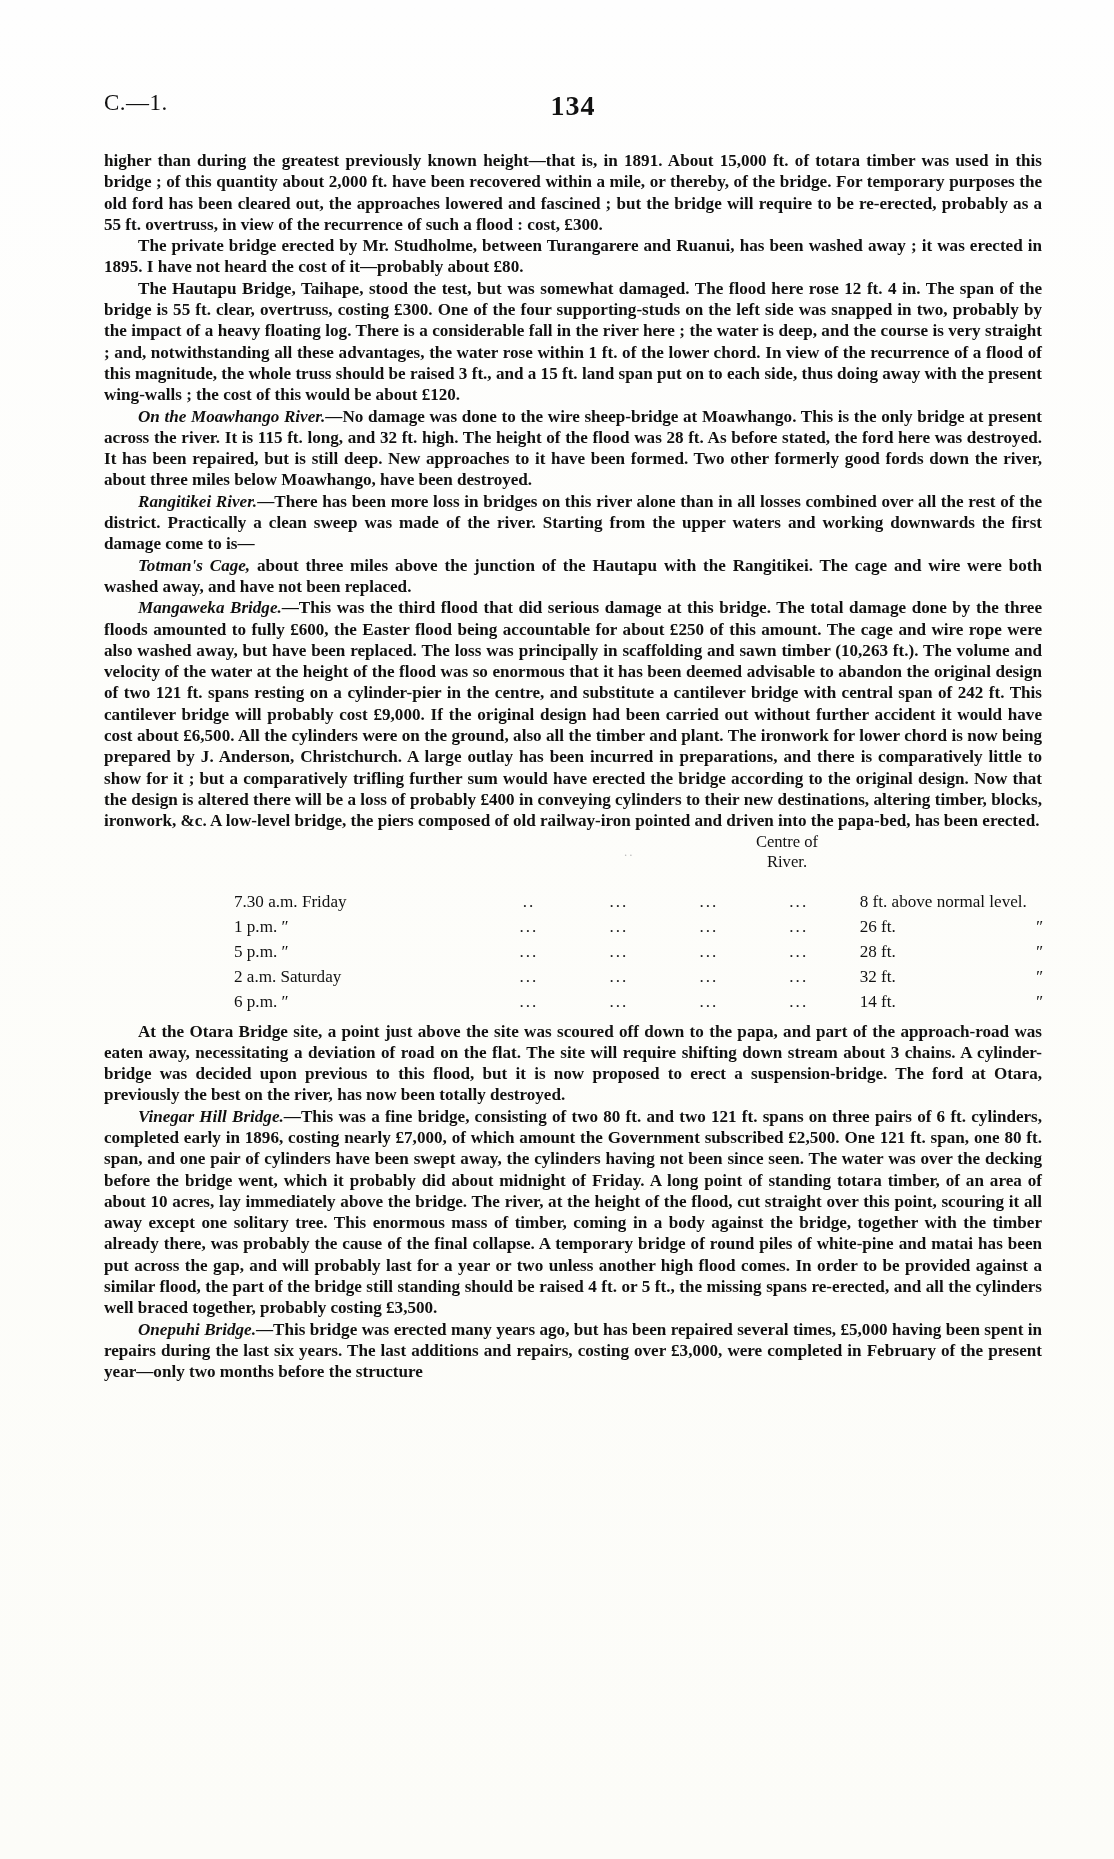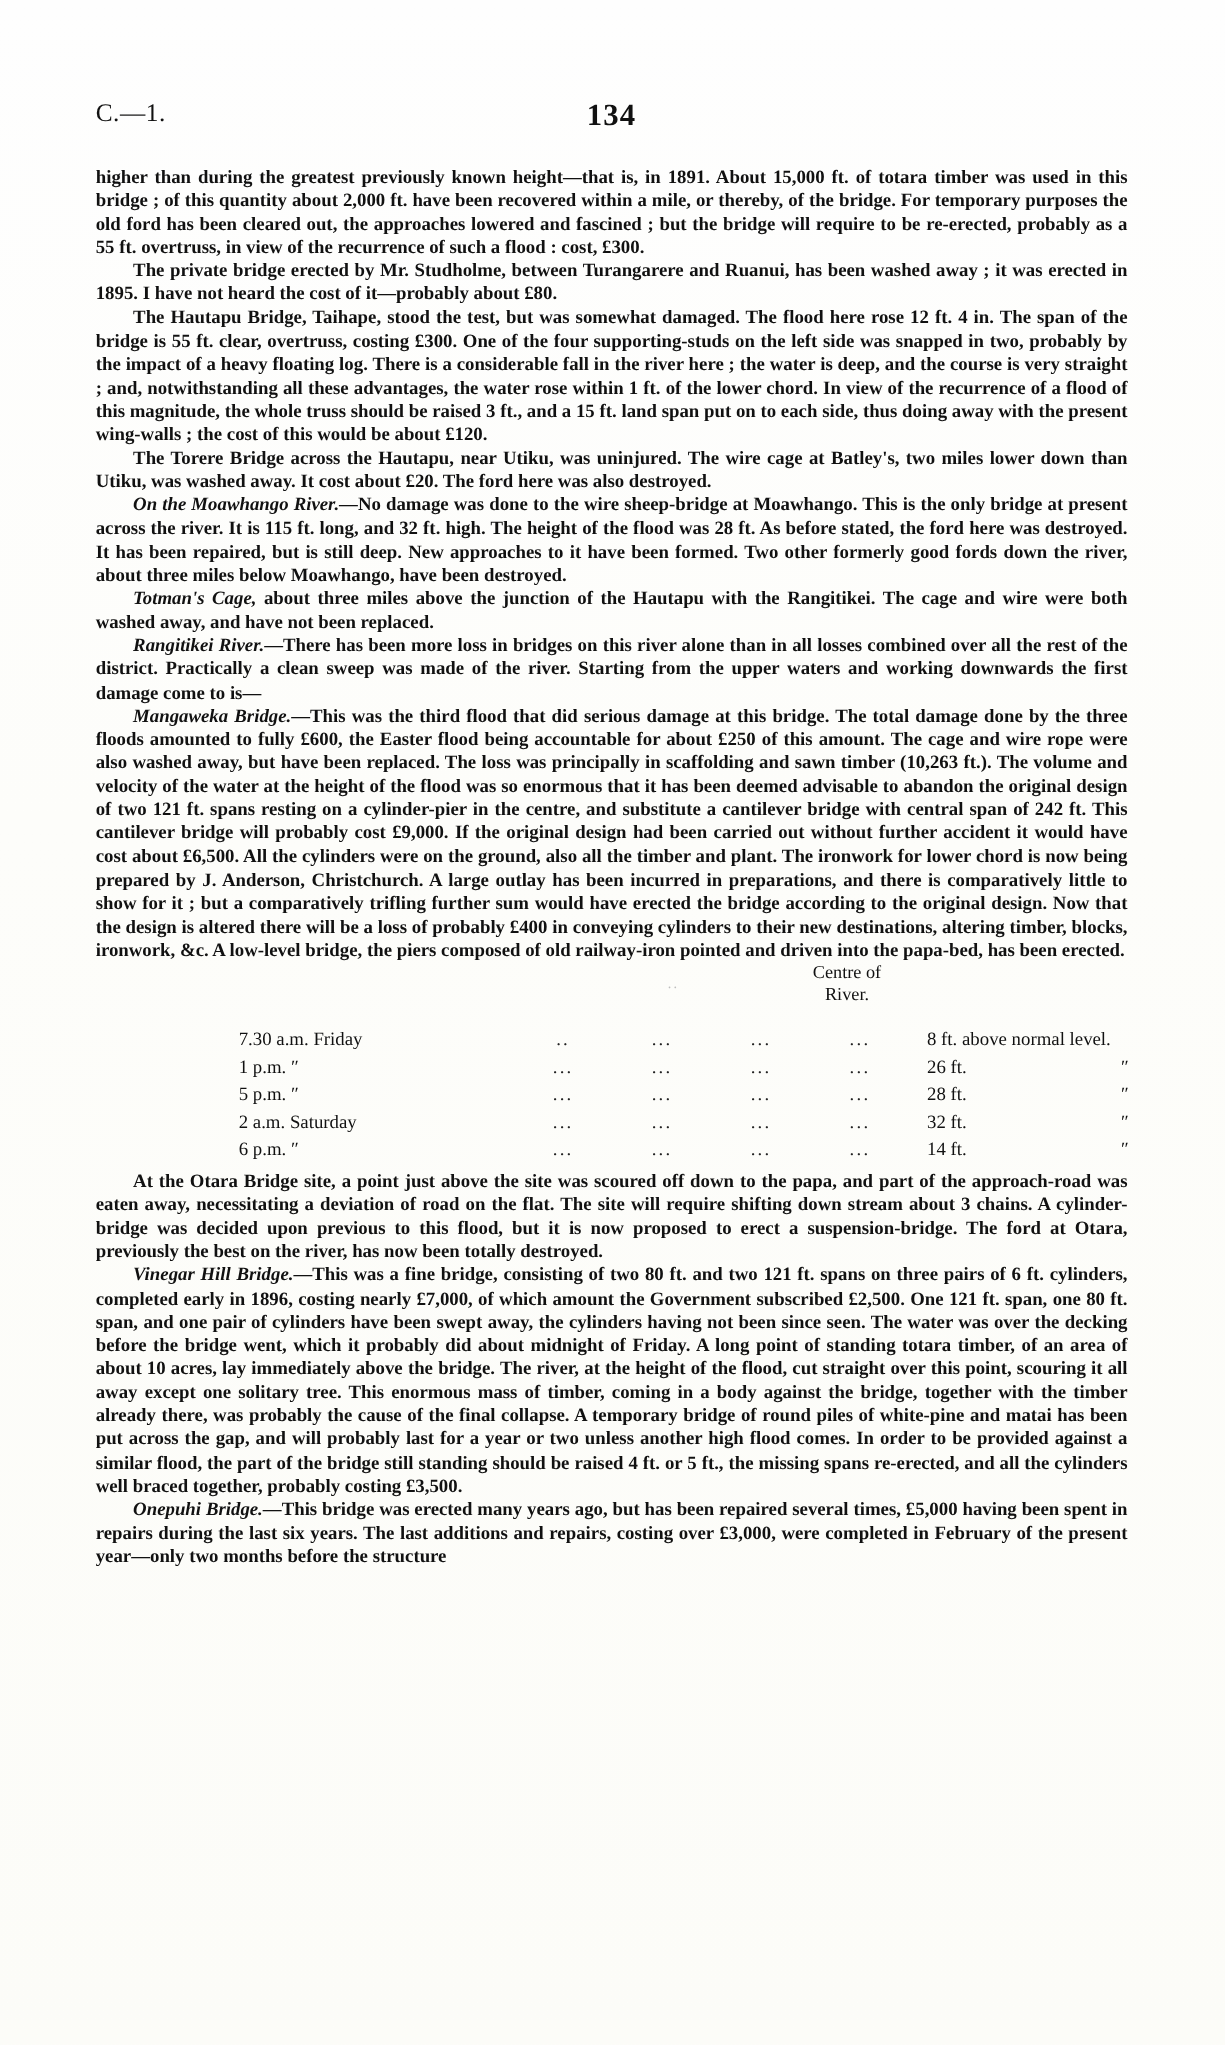--- a/index.html
+++ b/index.html
@@ -23,21 +23,21 @@
     overflow: hidden;
   }
   .scan-tint {
     position: absolute;
     inset: 0;
     background: linear-gradient(180deg,#fefefe 0%, #fdfdfa 40%, #fcfcf8 100%);
     pointer-events: none;
   }
   .content {
     position: absolute;
-    left: 87px;
+    left: 104px;
     top: 90px;
     width: 938px;
   }
   .header-row {
     display: flex;
     align-items: baseline;
     position: relative;
     height: 34px;
     margin-bottom: 26px;
   }
@@ -131,27 +131,26 @@
   <div class="content">
 
     <div class="header-row">
       <div class="doc-id">C.—1.</div>
       <div class="page-no">134</div>
     </div>
 
     <p>higher than during the greatest previously known height—that is, in 1891. About 15,000 ft. of totara timber was used in this bridge ; of this quantity about 2,000 ft. have been recovered within a mile, or thereby, of the bridge. For temporary purposes the old ford has been cleared out, the approaches lowered and fascined ; but the bridge will require to be re-erected, probably as a 55 ft. overtruss, in view of the recurrence of such a flood : cost, £300.</p>
     <p class="ind">The private bridge erected by Mr. Studholme, between Turangarere and Ruanui, has been washed away ; it was erected in 1895. I have not heard the cost of it—probably about £80.</p>
     <p class="ind">The Hautapu Bridge, Taihape, stood the test, but was somewhat damaged. The flood here rose 12 ft. 4 in. The span of the bridge is 55 ft. clear, overtruss, costing £300. One of the four supporting-studs on the left side was snapped in two, probably by the impact of a heavy floating log. There is a considerable fall in the river here ; the water is deep, and the course is very straight ; and, notwithstanding all these advantages, the water rose within 1 ft. of the lower chord. In view of the recurrence of a flood of this magnitude, the whole truss should be raised 3 ft., and a 15 ft. land span put on to each side, thus doing away with the present wing-walls ; the cost of this would be about £120.</p>
-    <p class="ind">The Torere Bridge across the Hautapu, near Utiku, was uninjured. The wire cage at Batley's, two miles lower down than Utiku, was washed away. It cost about £20. The ford here was also destroyed.</p>
 
     <p class="ind"><span class="it">On the Moawhango River.</span><span>—No damage was done to the wire sheep-bridge at Moawhango. This is the only bridge at present across the river. It is 115 ft. long, and 32 ft. high. The height of the flood was 28 ft. As before stated, the ford here was destroyed. It has been repaired, but is still deep. New approaches to it have been formed. Two other formerly good fords down the river, about three miles below Moawhango, have been destroyed.</span></p>
 
+    <p class="ind"><span class="it">Rangitikei River.</span><span>—There has been more loss in bridges on this river alone than in all losses combined over all the rest of the district. Practically a clean sweep was made of the river. Starting from the upper waters and working downwards the first damage come to is—</span></p>
+
     <p class="ind"><span class="it">Totman's Cage,</span><span> about three miles above the junction of the Hautapu with the Rangitikei. The cage and wire were both washed away, and have not been replaced.</span></p>
-
-    <p class="ind"><span class="it">Rangitikei River.</span><span>—There has been more loss in bridges on this river alone than in all losses combined over all the rest of the district. Practically a clean sweep was made of the river. Starting from the upper waters and working downwards the first damage come to is—</span></p>
 
     <p class="ind"><span class="it">Mangaweka Bridge.</span><span>—This was the third flood that did serious damage at this bridge. The total damage done by the three floods amounted to fully £600, the Easter flood being accountable for about £250 of this amount. The cage and wire rope were also washed away, but have been replaced. The loss was principally in scaffolding and sawn timber (10,263 ft.). The volume and velocity of the water at the height of the flood was so enormous that it has been deemed advisable to abandon the original design of two 121 ft. spans resting on a cylinder-pier in the centre, and substitute a cantilever bridge with central span of 242 ft. This cantilever bridge will probably cost £9,000. If the original design had been carried out without further accident it would have cost about £6,500. All the cylinders were on the ground, also all the timber and plant. The ironwork for lower chord is now being prepared by J. Anderson, Christchurch. A large outlay has been incurred in preparations, and there is comparatively little to show for it ; but a comparatively trifling further sum would have erected the bridge according to the original design. Now that the design is altered there will be a loss of probably £400 in conveying cylinders to their new destinations, altering timber, blocks, ironwork, &amp;c. A low-level bridge, the piers composed of old railway-iron pointed and driven into the papa-bed, has been erected.</span></p>
 
 
     <div class="centre-head">
       <div class="faint-mark">..</div>
       <div class="ch-inner">
         <div>Centre of</div>
         <div>River.</div>
       </div>

